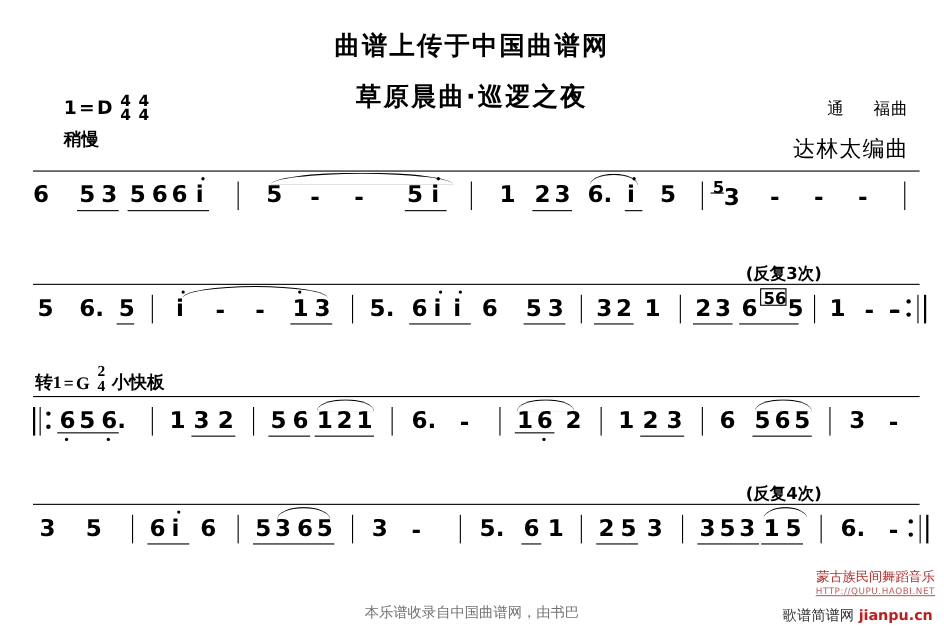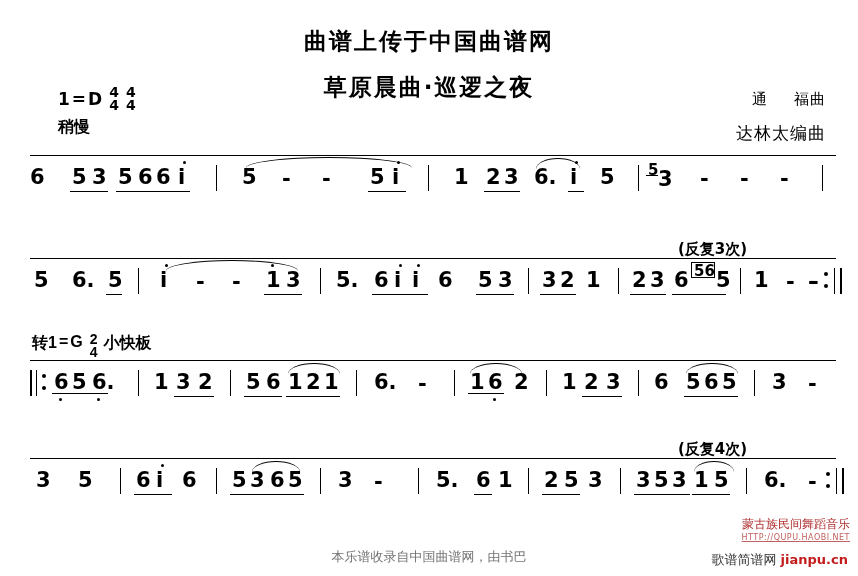--- a/index.html
+++ b/index.html
@@ -50,21 +50,21 @@
     top: 90px;
     font-size: 15px;
     font-family: "DejaVu Sans", sans-serif;
     letter-spacing: 1px;
   }
   .composer1 .gap { display: inline-block; width: 26px; }
   .composer2 {
     position: absolute;
     right: 32px;
     top: 122px;
-    font-size: 17px;
+    font-size: 20px;
     font-family: Liberation Mono, monospace;
     letter-spacing: 1px;
   }
 
   
   .keysig {
     position: absolute;
     left: 58px;
     top: 86px;
     font-size: 17px;
@@ -173,23 +173,23 @@
     position: absolute;
     width: 4px;
     height: 4px;
     background: #000;
     border-radius: 50%;
   }
   .modline {
     position: absolute;
     font-size: 16px;
     font-weight: bold;
-    font-family: Liberation Sans, sans-serif;
+    font-family: Liberation Serif, serif;
     display: flex;
-    align-items: flex-start;
+    align-items: flex-end;
   }
   .boxed {
     position: absolute;
     font-size: 15px;
     font-weight: bold;
     border: 1px solid #000;
     padding: 0 1px;
     font-family: "DejaVu Sans", sans-serif;
   }
 

